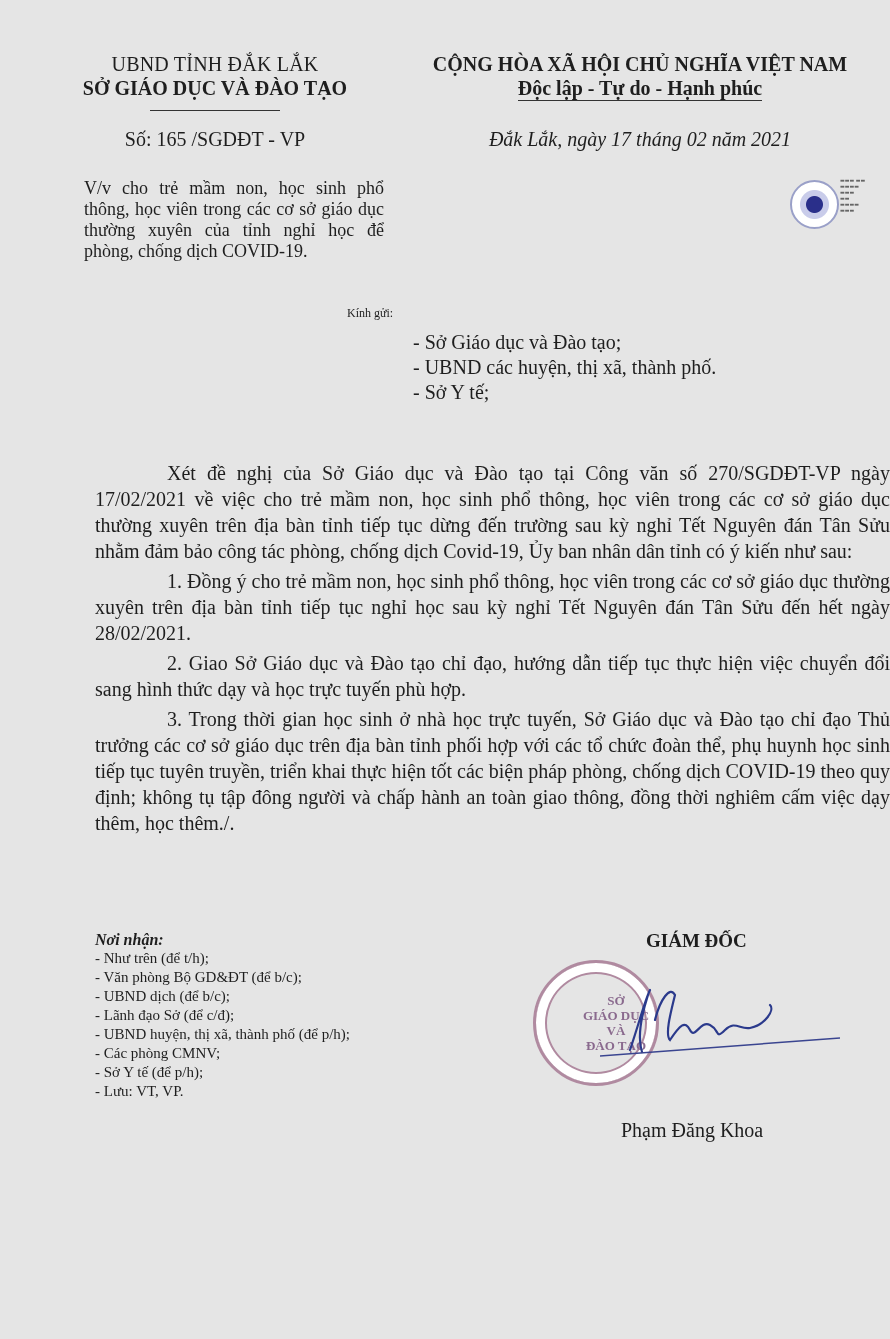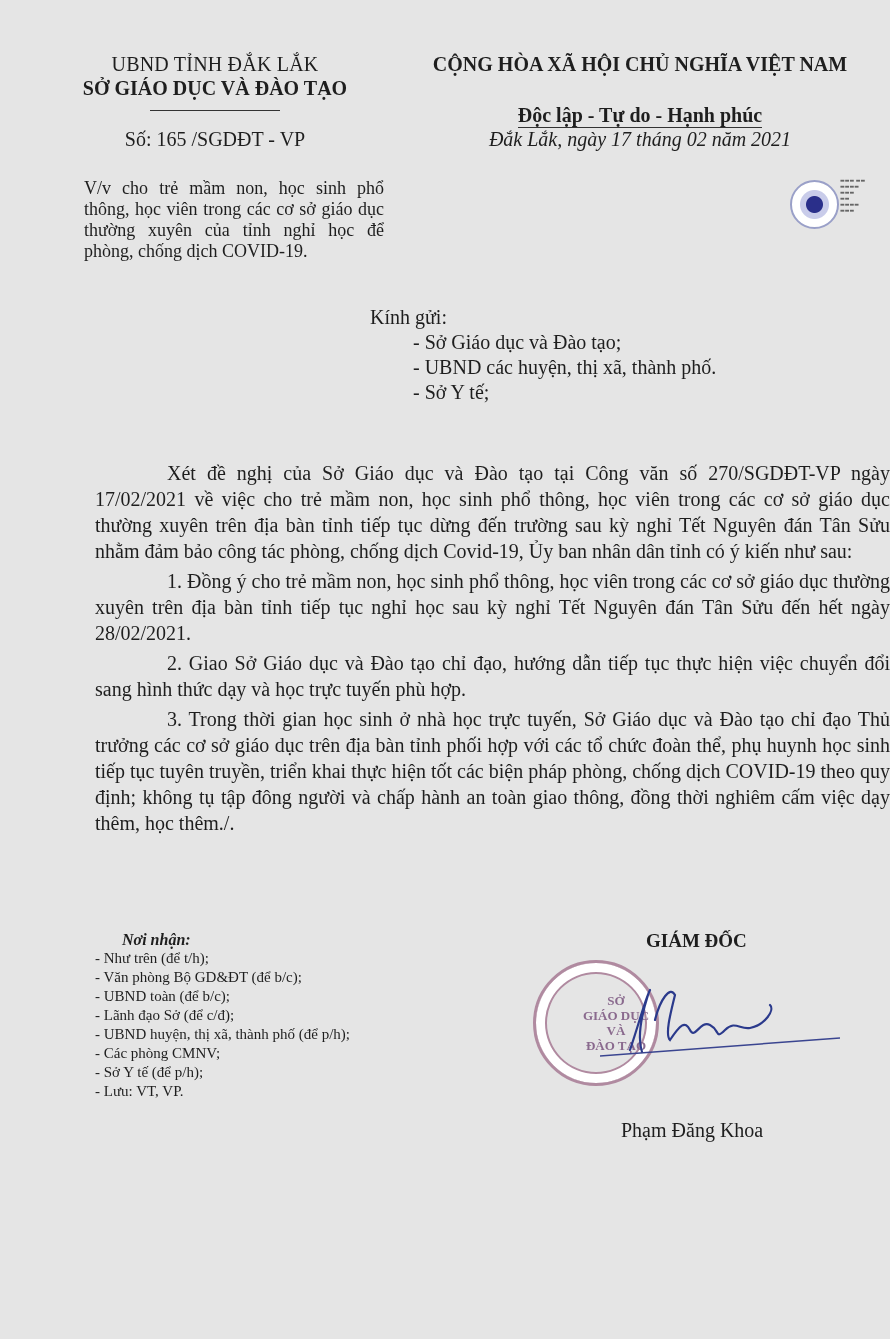--- a/index.html
+++ b/index.html
@@ -13,32 +13,32 @@
     .page { position: absolute; inset: 0; background: #e5e5e5; }
     .abs { position: absolute; }
     .center { text-align: center; }
     .hdr-left { left: 40px; top: 52px; width: 350px; }
     .hdr-left .l1 { font-size: 20px; line-height: 24px; letter-spacing: 0.2px; }
     .hdr-left .l2 { font-size: 20px; line-height: 24px; font-weight: bold; }
     .hdr-left .rule { width: 130px; height: 1px; background: #333; margin: 10px auto 0; }
     .docno { left: 40px; top: 128px; width: 350px; font-size: 20px; text-align: center; }
     .hdr-right { left: 395px; top: 52px; width: 490px; }
     .hdr-right .l1 { font-size: 20px; line-height: 24px; font-weight: bold; }
-    .hdr-right .l2 { font-size: 20px; line-height: 24px; font-weight: bold; display:inline-block; border-bottom: 1px solid #333; margin-top: 27px; }
+    .hdr-right .l2 { font-size: 20px; line-height: 24px; font-weight: bold; display:inline-block; border-bottom: 1px solid #333; }
     .date { left: 395px; top: 128px; width: 490px; font-size: 20px; font-style: italic; text-align:center; }
     .subject { left: 84px; top: 178px; width: 300px; font-size: 18px; line-height: 21px; text-align: justify; }
     .stamp-small { left: 790px; top: 180px; width: 45px; height: 45px; border-radius: 50%;
       border: 2px solid #9aa0c8; background: radial-gradient(circle, #2a2f8a 0 8px, #c9ccea 9px 14px, #fff 15px); }
     .meta-small { left: 840px; top: 177px; width: 50px; font-size: 5px; line-height: 6px; color: #666; font-family: "DejaVu Sans", sans-serif; }
-    .kinhgui { left: 347px; top: 306px; font-size: 20px; margin-left: 23px; }
+    .kinhgui { left: 347px; top: 306px; font-size: 12px; }
     .recips { left: 413px; top: 330px; font-size: 20px; line-height: 25px; }
     .body { left: 95px; top: 460px; width: 795px; font-size: 20px; line-height: 26px; text-align: justify; }
     .body p { margin: 0 0 4px 0; text-indent: 72px; }
     .noinhan { left: 95px; top: 930px; font-size: 15px; line-height: 19px; }
-    .noinhan .title { font-weight: bold; font-style: italic; font-size: 16px; margin-left: 27px; }
+    .noinhan .title { font-weight: bold; font-style: italic; font-size: 16px; }
     .sig-title { left: 646px; top: 930px; font-size: 19px; font-weight: bold; }
     .sig-name { left: 621px; top: 1095px; font-size: 20px; font-weight: normal; margin-top: 24px; }
     .seal { left: 533px; top: 960px; width: 120px; height: 120px; border-radius: 50%;
       border: 3px solid #b08aa0; box-shadow: inset 0 0 0 9px #fff, inset 0 0 0 11px #b08aa0; }
     .seal-text { position:absolute; left:0; right:0; top:30px; text-align:center; color:#8a6a8e; font-size:13px; line-height:15px; font-weight:bold;padding-left:40px; }
     .signature { left: 600px; top: 980px; width: 240px; height: 80px; }
   </style>
 </head>
 <body>
 
@@ -73,21 +73,21 @@
     <p>Xét đề nghị của Sở Giáo dục và Đào tạo tại Công văn số 270/SGDĐT-VP ngày 17/02/2021 về việc cho trẻ mầm non, học sinh phổ thông, học viên trong các cơ sở giáo dục thường xuyên trên địa bàn tỉnh tiếp tục dừng đến trường sau kỳ nghỉ Tết Nguyên đán Tân Sửu nhằm đảm bảo công tác phòng, chống dịch Covid-19, Ủy ban nhân dân tỉnh có ý kiến như sau:</p>
     <p>1. Đồng ý cho trẻ mầm non, học sinh phổ thông, học viên trong các cơ sở giáo dục thường xuyên trên địa bàn tỉnh tiếp tục nghỉ học sau kỳ nghỉ Tết Nguyên đán Tân Sửu đến hết ngày 28/02/2021.</p>
     <p>2. Giao Sở Giáo dục và Đào tạo chỉ đạo, hướng dẫn tiếp tục thực hiện việc chuyển đổi sang hình thức dạy và học trực tuyến phù hợp.</p>
     <p>3. Trong thời gian học sinh ở nhà học trực tuyến, Sở Giáo dục và Đào tạo chỉ đạo Thủ trưởng các cơ sở giáo dục trên địa bàn tỉnh phối hợp với các tổ chức đoàn thể, phụ huynh học sinh tiếp tục tuyên truyền, triển khai thực hiện tốt các biện pháp phòng, chống dịch COVID-19 theo quy định; không tụ tập đông người và chấp hành an toàn giao thông, đồng thời nghiêm cấm việc dạy thêm, học thêm./.</p>
   </div>
 
   <div class="abs noinhan">
     <div class="title">Nơi nhận:</div>
     <div>- Như trên (để t/h);</div>
     <div>- Văn phòng Bộ GD&amp;ĐT (để b/c);</div>
-    <div>- UBND toàn (để b/c);</div>
+    <div>- UBND dịch (để b/c);</div>
     <div>- Lãnh đạo Sở (để c/đ);</div>
     <div>- UBND huyện, thị xã, thành phố (để p/h);</div>
     <div>- Các phòng CMNV;</div>
     <div>- Sở Y tế (để p/h);</div>
     <div>- Lưu: VT, VP.</div>
   </div>
 
   <div class="abs seal">
     <div class="seal-text">
       <div>SỞ</div>

